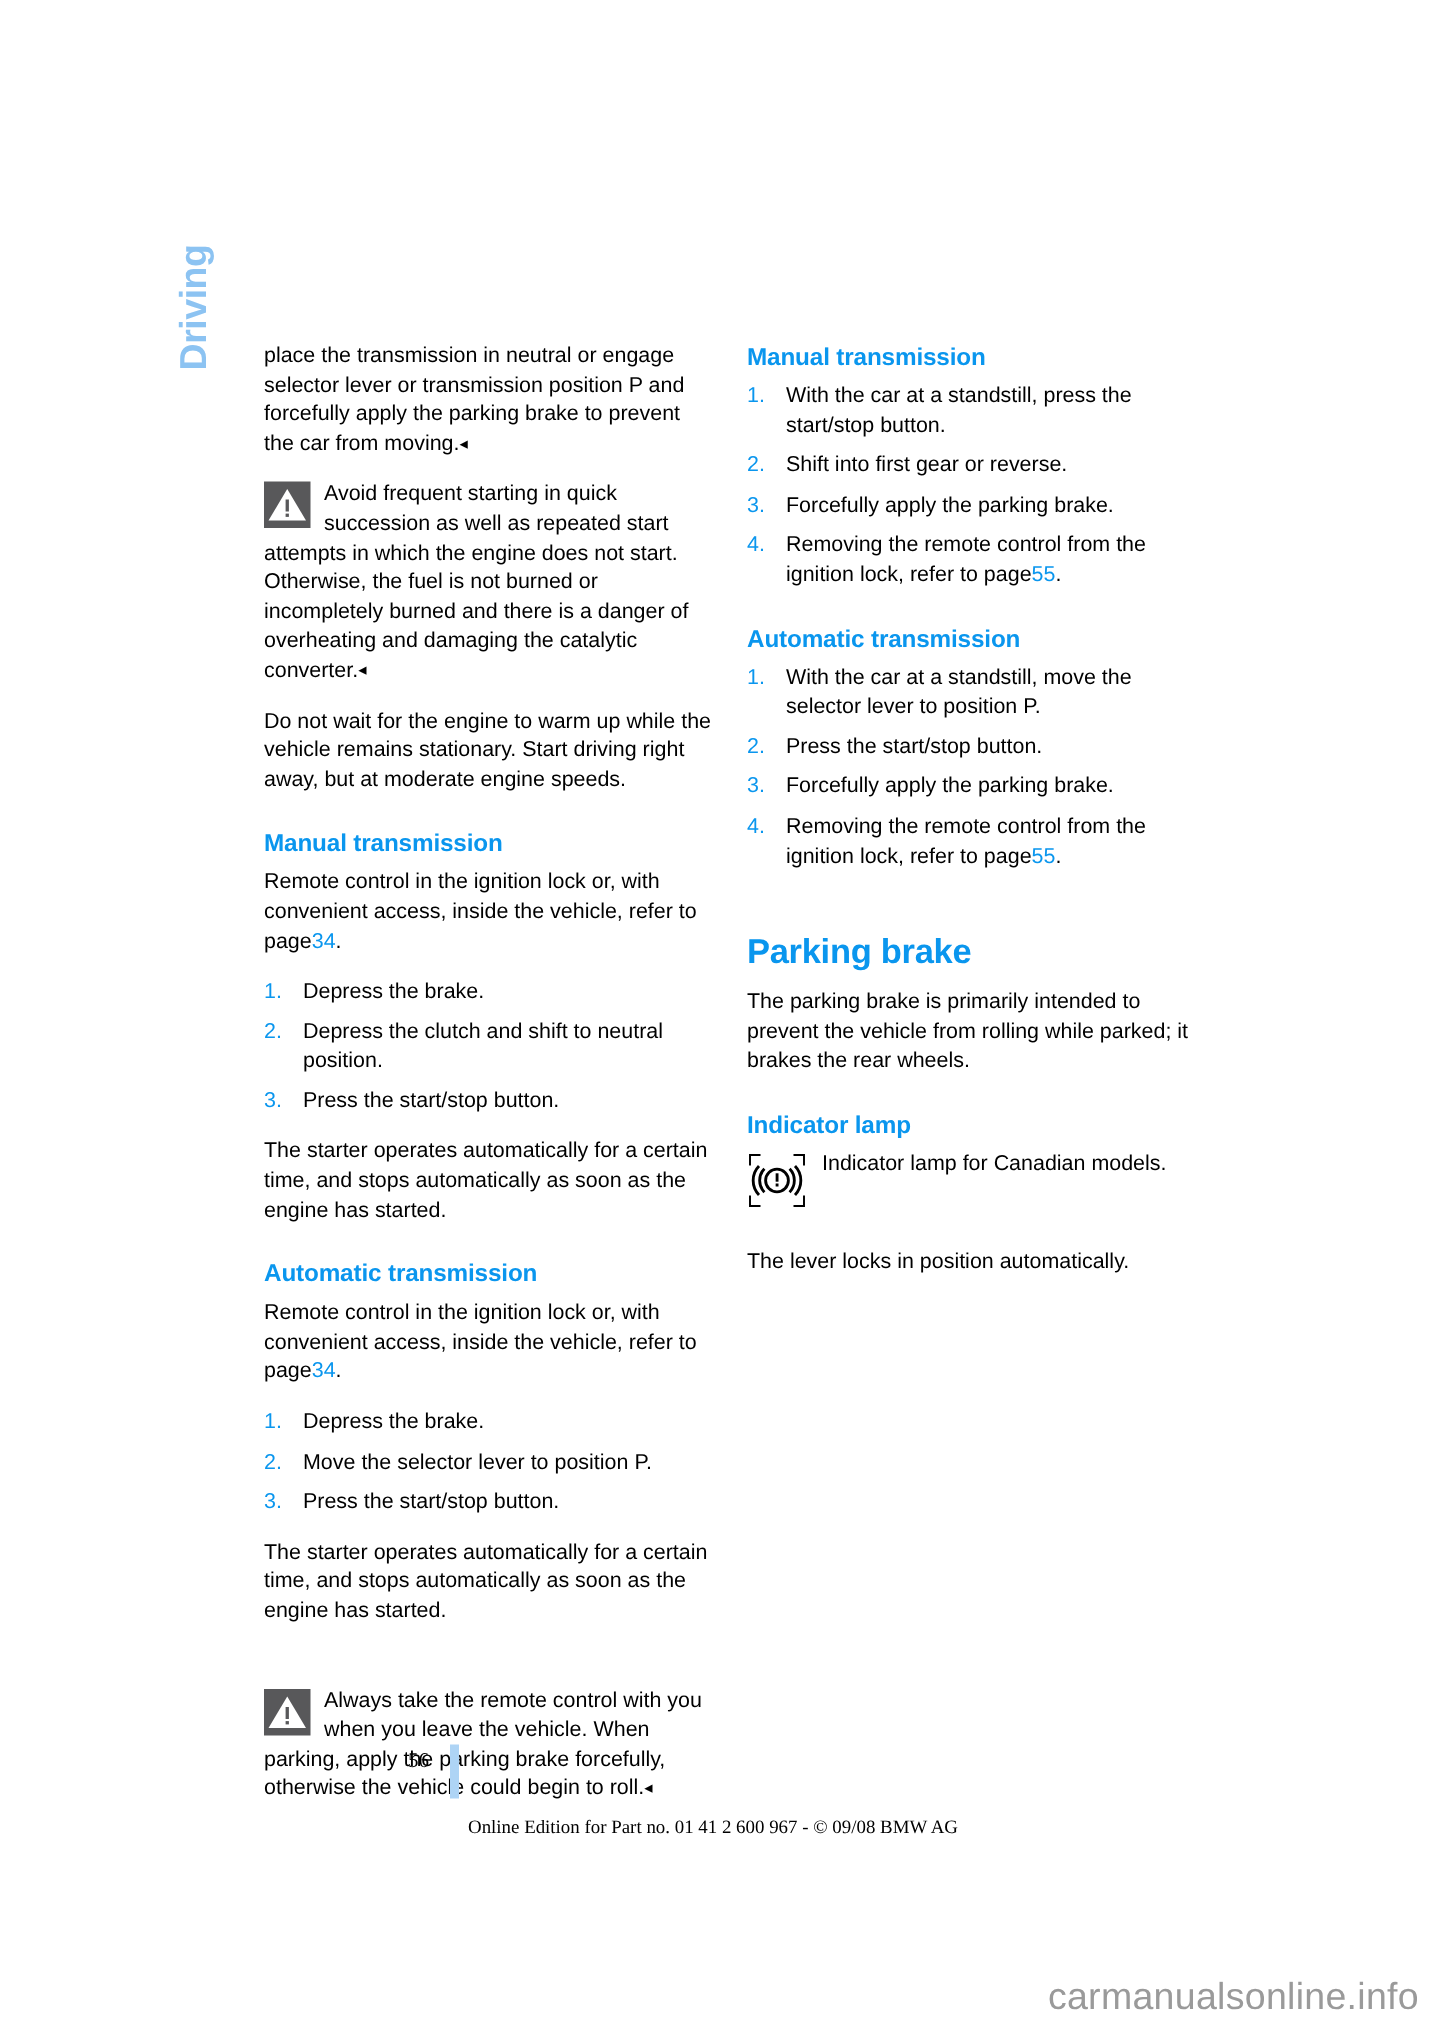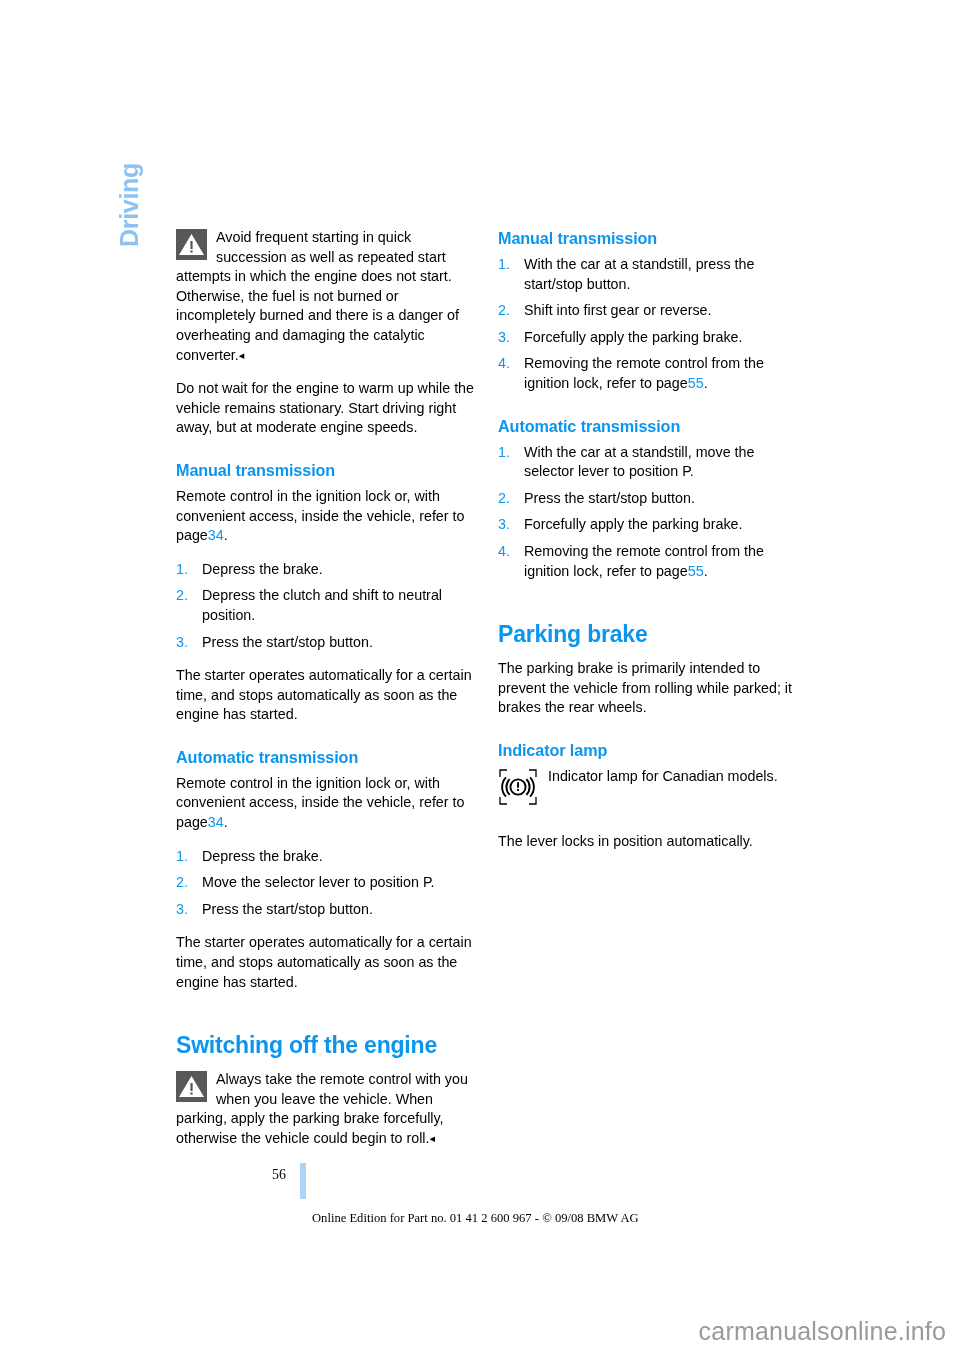--- a/index.html
+++ b/index.html
@@ -197,20 +197,21 @@
 </style>
 </head>
 <body>
 
 <div id="page-sheet">
 
   <div id="chapter-tab">Driving</div>
 
   <div class="col" id="col-left">
 
+    <p class="body"><span>place the transmission in neutral or engage selector lever or transmission position P and forcefully apply the parking brake to prevent the car from moving.</span><span class="endmark">◂</span></p>
 
     <div class="notice">
       <span class="warn-icon">
         <svg width="31" height="31" viewBox="0 0 31 31">
           <polygon points="15.5,5 28,26 3,26" fill="#ffffff"></polygon>
           <rect x="14.4" y="12" width="2.2" height="8" fill="#58585A"></rect>
           <rect x="14.4" y="21.4" width="2.2" height="2.2" fill="#58585A"></rect>
         </svg>
       </span>
       <span>Avoid frequent starting in quick succession as well as repeated start attempts in which the engine does not start. Otherwise, the fuel is not burned or incompletely burned and there is a danger of overheating and damaging the catalytic converter.</span><span class="endmark">◂</span>
@@ -239,21 +240,20 @@
     <ol class="steps">
       <li><span class="num">1.</span><span>Depress the brake.</span></li>
       <li><span class="num">2.</span><span>Move the selector lever to position P.</span></li>
       <li><span class="num">3.</span><span>Press the start/stop button.</span></li>
     </ol>
 
     <p class="body">The starter operates automatically for a certain time, and stops automatically as soon as the engine has started.</p>
 
     <div class="spacer-lg"></div>
 
-    <h2 class="h-big">Switching off the engine</h2>
 
     <div class="notice">
       <span class="warn-icon">
         <svg width="31" height="31" viewBox="0 0 31 31">
           <polygon points="15.5,5 28,26 3,26" fill="#ffffff"></polygon>
           <rect x="14.4" y="12" width="2.2" height="8" fill="#58585A"></rect>
           <rect x="14.4" y="21.4" width="2.2" height="2.2" fill="#58585A"></rect>
         </svg>
       </span>
       <span>Always take the remote control with you when you leave the vehicle.</span>

